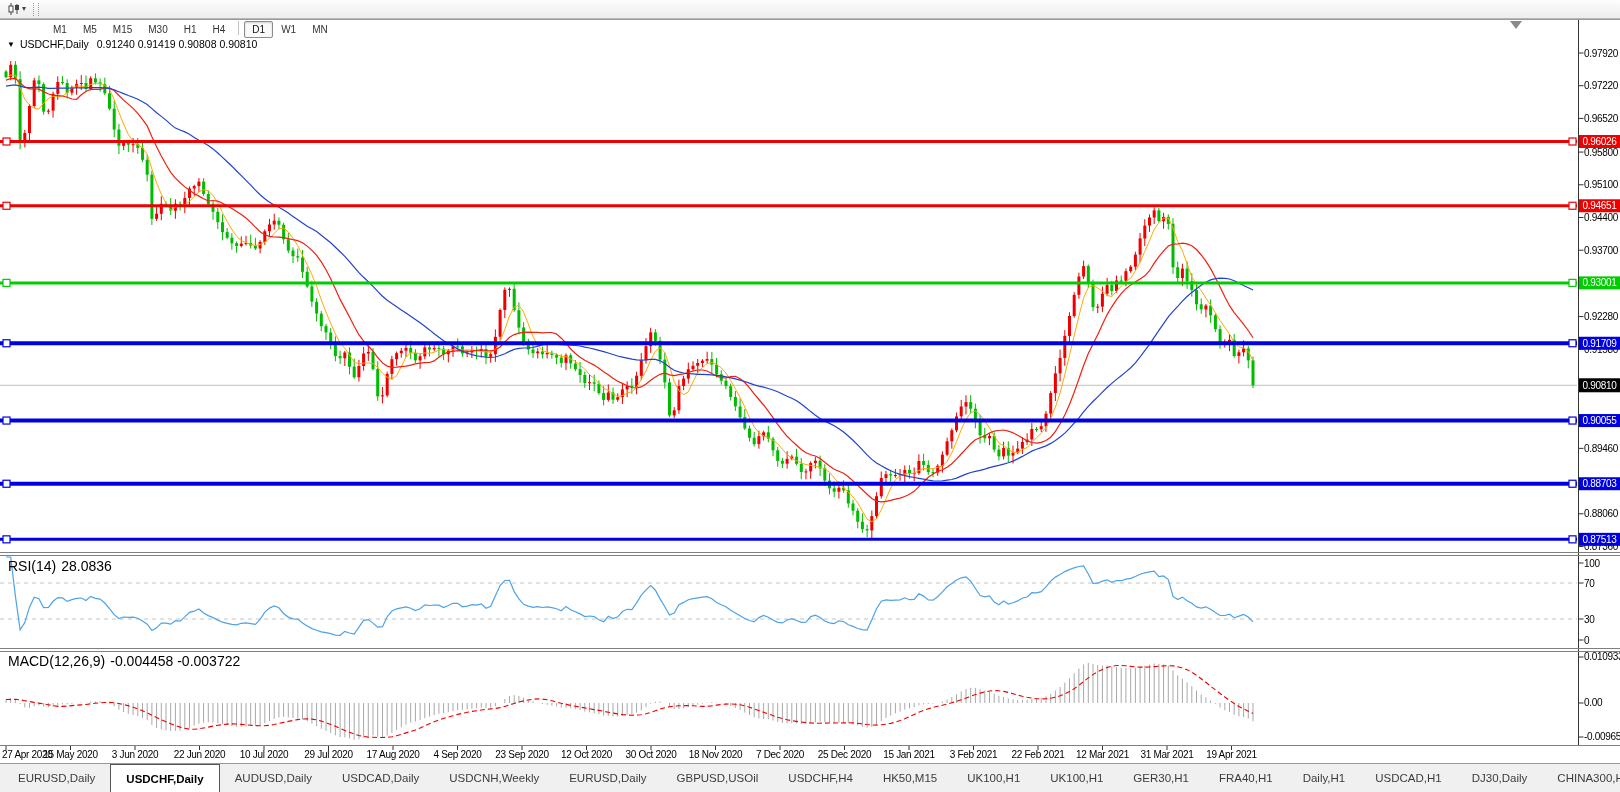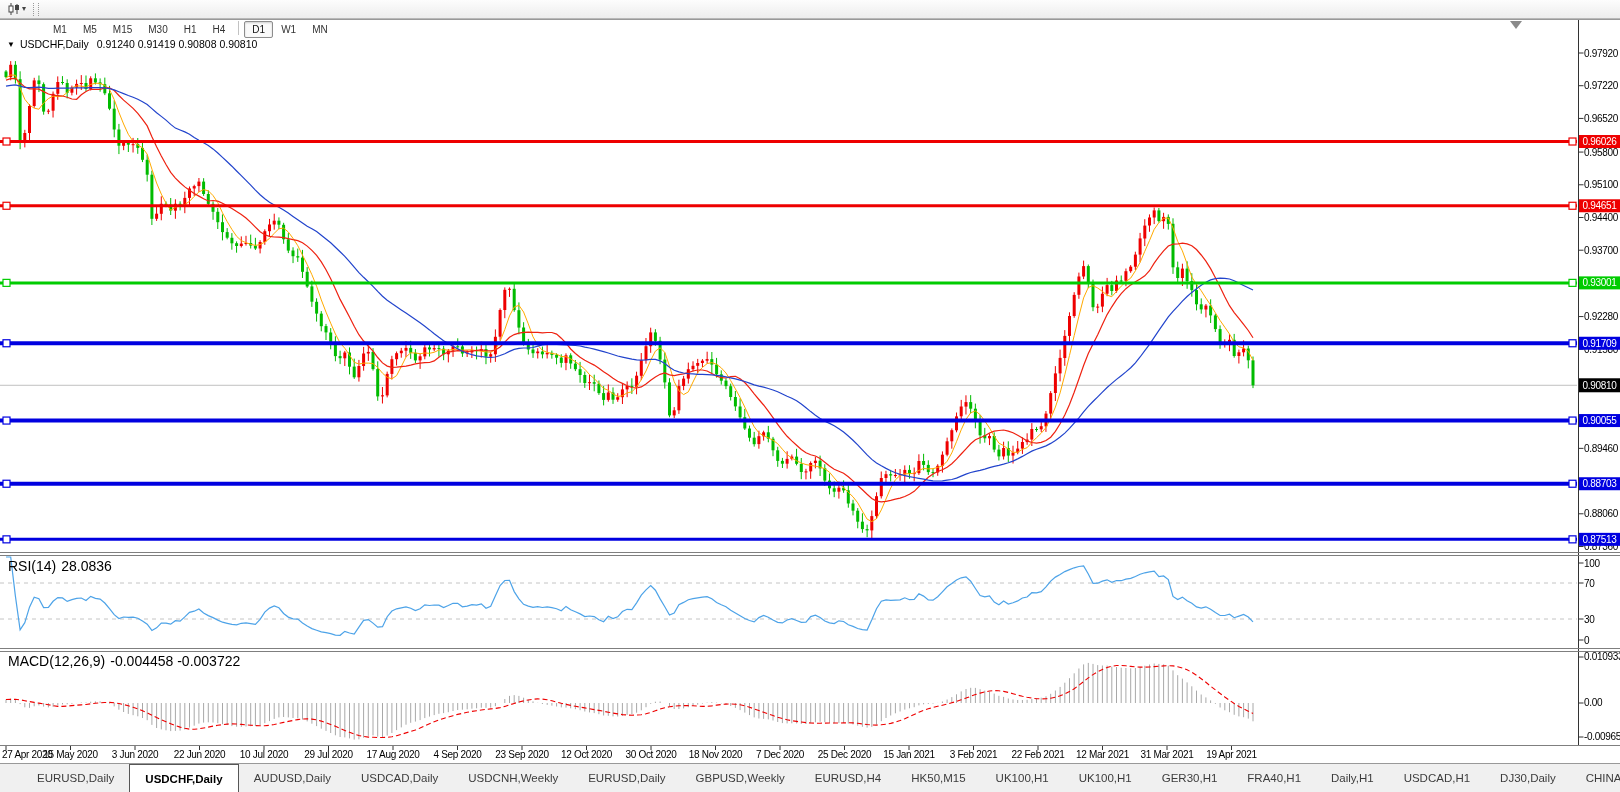--- a/index.html
+++ b/index.html
@@ -21,21 +21,21 @@
   .overlay{position:absolute;z-index:4;color:#000;white-space:nowrap;}
   #title-overlay{left:7px;top:38px;font-size:10.5px;}
   #title-overlay .tri{font-size:8px;margin-right:5px;vertical-align:1px;}
   #title-overlay .sym{margin-right:8px;}
   #rsi-label{left:8px;top:558px;font-size:14px;}
   #macd-label{left:8px;top:653px;font-size:14px;}
   .ind-val{margin-left:5px;}
   
   #tabbar{position:absolute;left:0;top:764px;width:100%;height:28px;z-index:5;
           background:#f0f0f0;display:flex;align-items:stretch;box-sizing:border-box;
-          font-size:11.5px;color:#3c3c3c;padding-left:22px;}
+          font-size:11.5px;color:#3c3c3c;padding-left:3px;}
   .tab{display:flex;align-items:center;padding:0 15px;cursor:default;}
   .tab.active{background:#ffffff;border:1px solid #565656;border-bottom:none;color:#000;font-weight:700;}
   .tab-sep{width:1px;height:13px;background:#b4b4b4;align-self:center;}
 </style>
 </head>
 <body>
 
 <svg id="chart-svg" width="1620" height="792">
     <defs>
       <clipPath id="cm">
@@ -764,23 +764,23 @@
     <span class="tab">EURUSD,Daily</span>
     <span class="tab active">USDCHF,Daily</span>
     <span class="tab">AUDUSD,Daily</span>
     <span class="tab-sep"></span>
     <span class="tab">USDCAD,Daily</span>
     <span class="tab-sep"></span>
     <span class="tab">USDCNH,Weekly</span>
     <span class="tab-sep"></span>
     <span class="tab">EURUSD,Daily</span>
     <span class="tab-sep"></span>
-    <span class="tab">GBPUSD,Weekly</span>
-    <span class="tab-sep"></span>
-    <span class="tab">EURUSD,H4</span>
+    <span class="tab">GBPUSD,USOil</span>
+    <span class="tab-sep"></span>
+    <span class="tab">USDCHF,H4</span>
     <span class="tab-sep"></span>
     <span class="tab">HK50,M15</span>
     <span class="tab-sep"></span>
     <span class="tab">UK100,H1</span>
     <span class="tab-sep"></span>
     <span class="tab">UK100,H1</span>
     <span class="tab-sep"></span>
     <span class="tab">GER30,H1</span>
     <span class="tab-sep"></span>
     <span class="tab">FRA40,H1</span>

